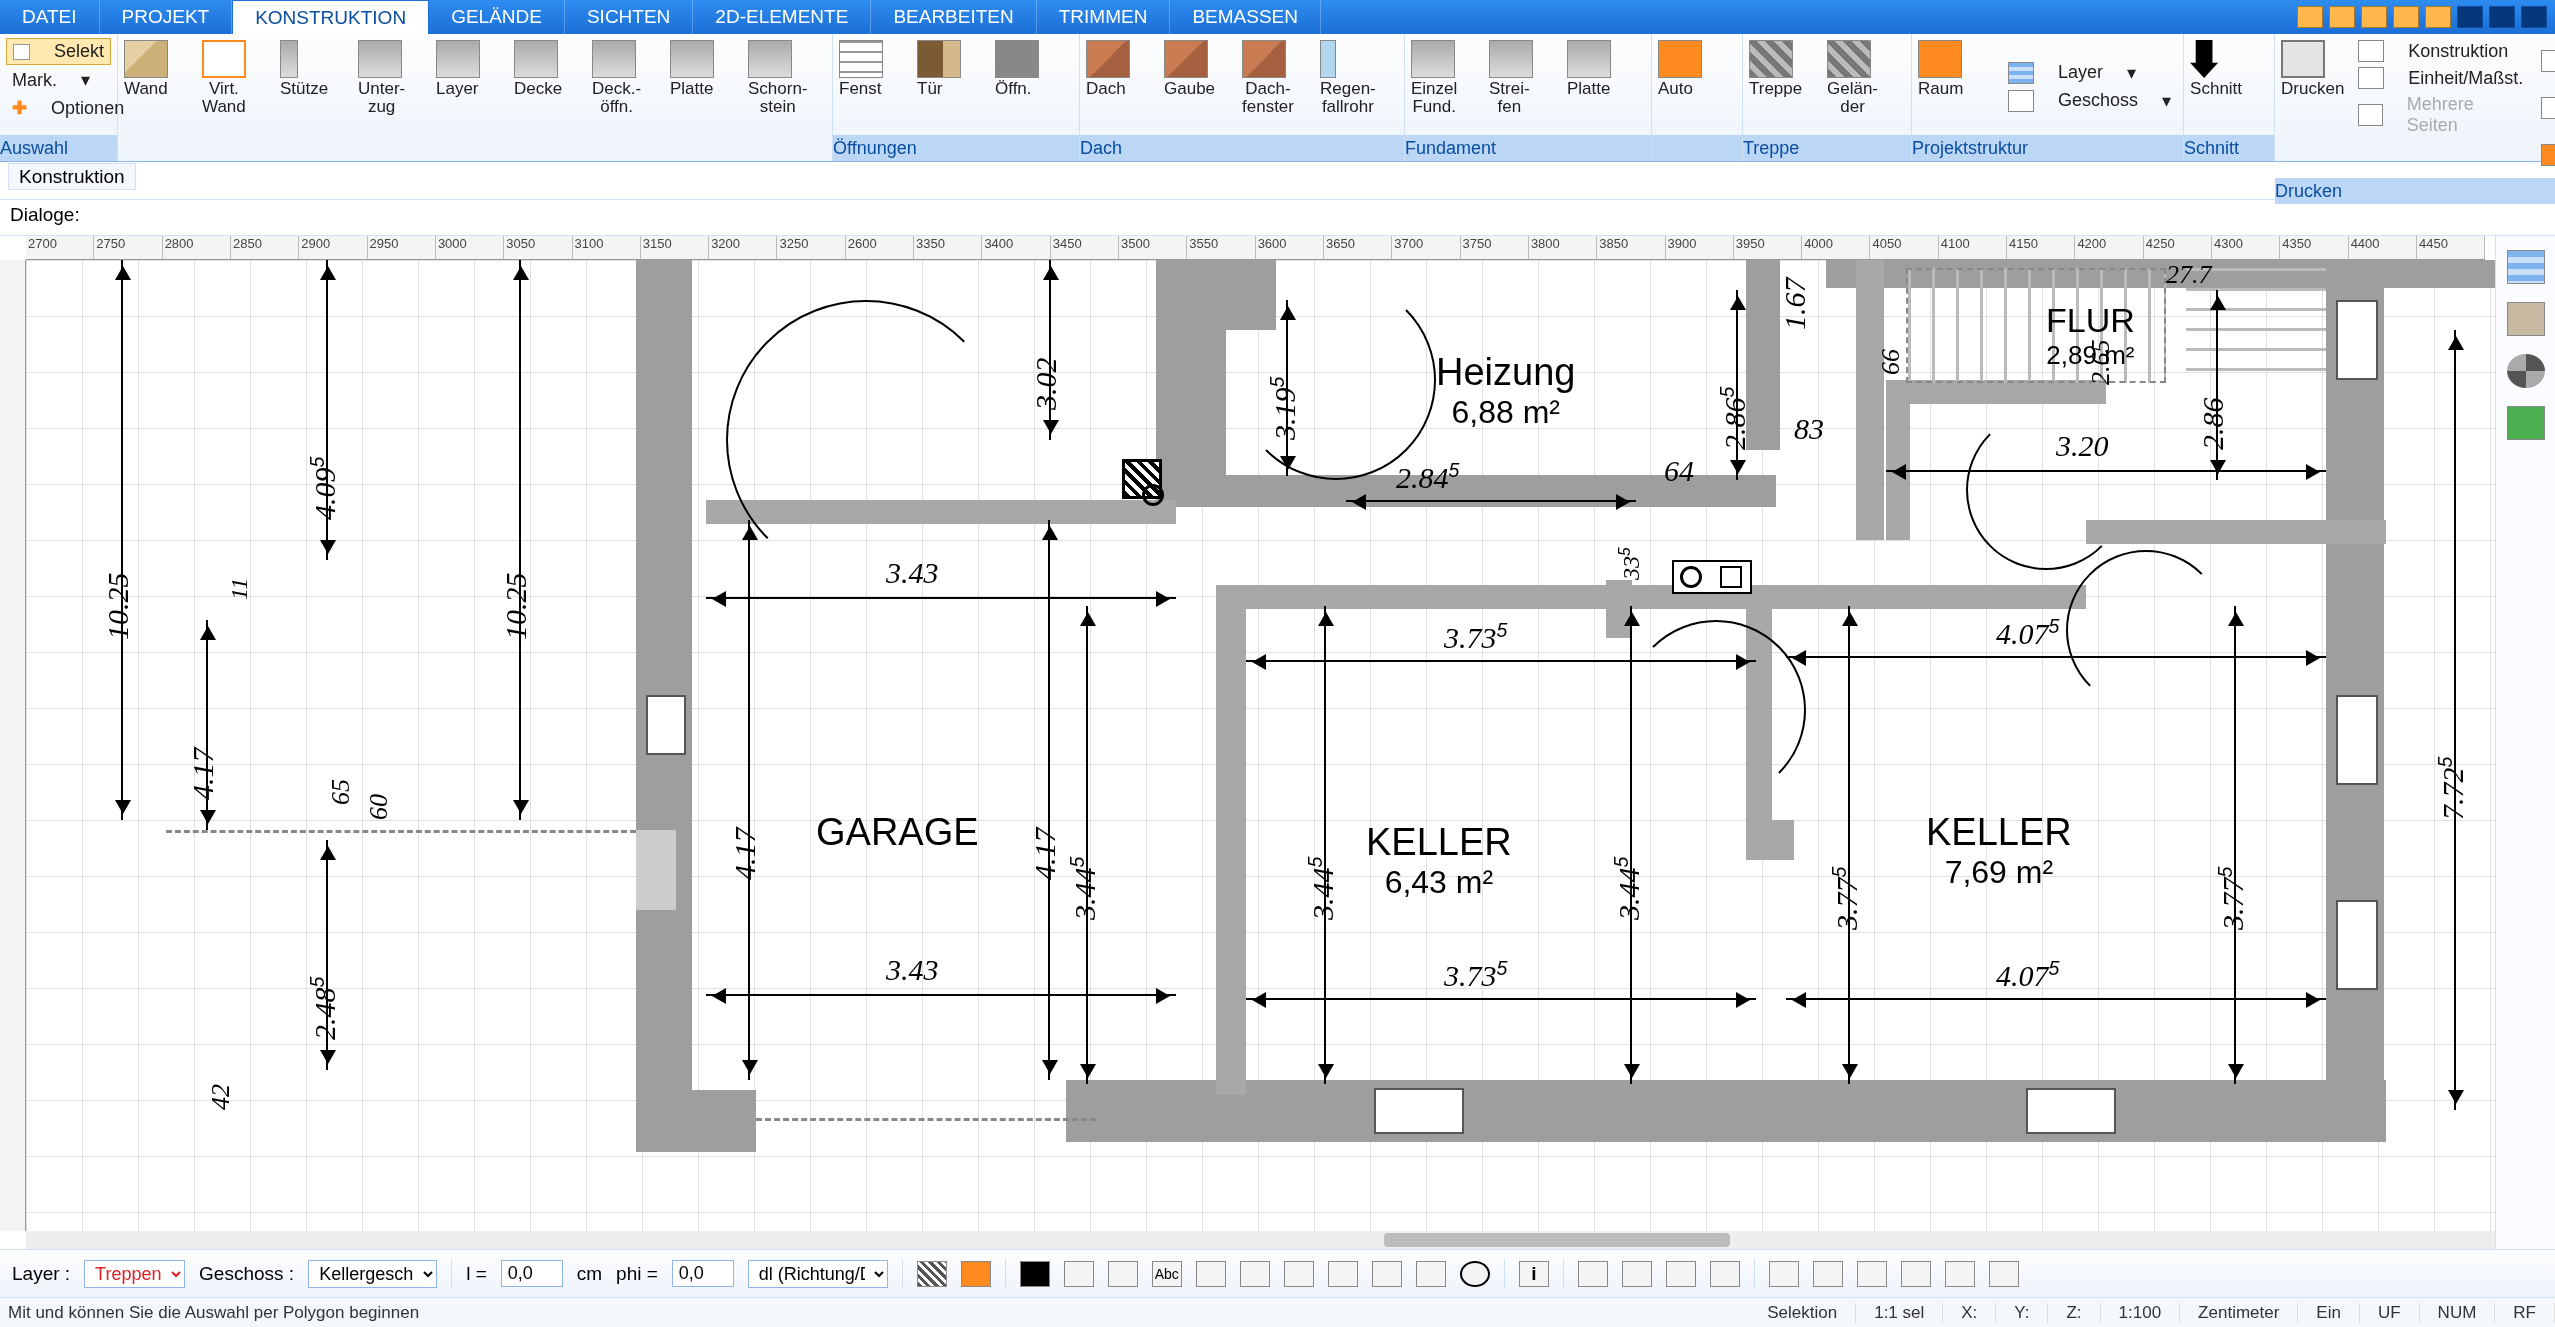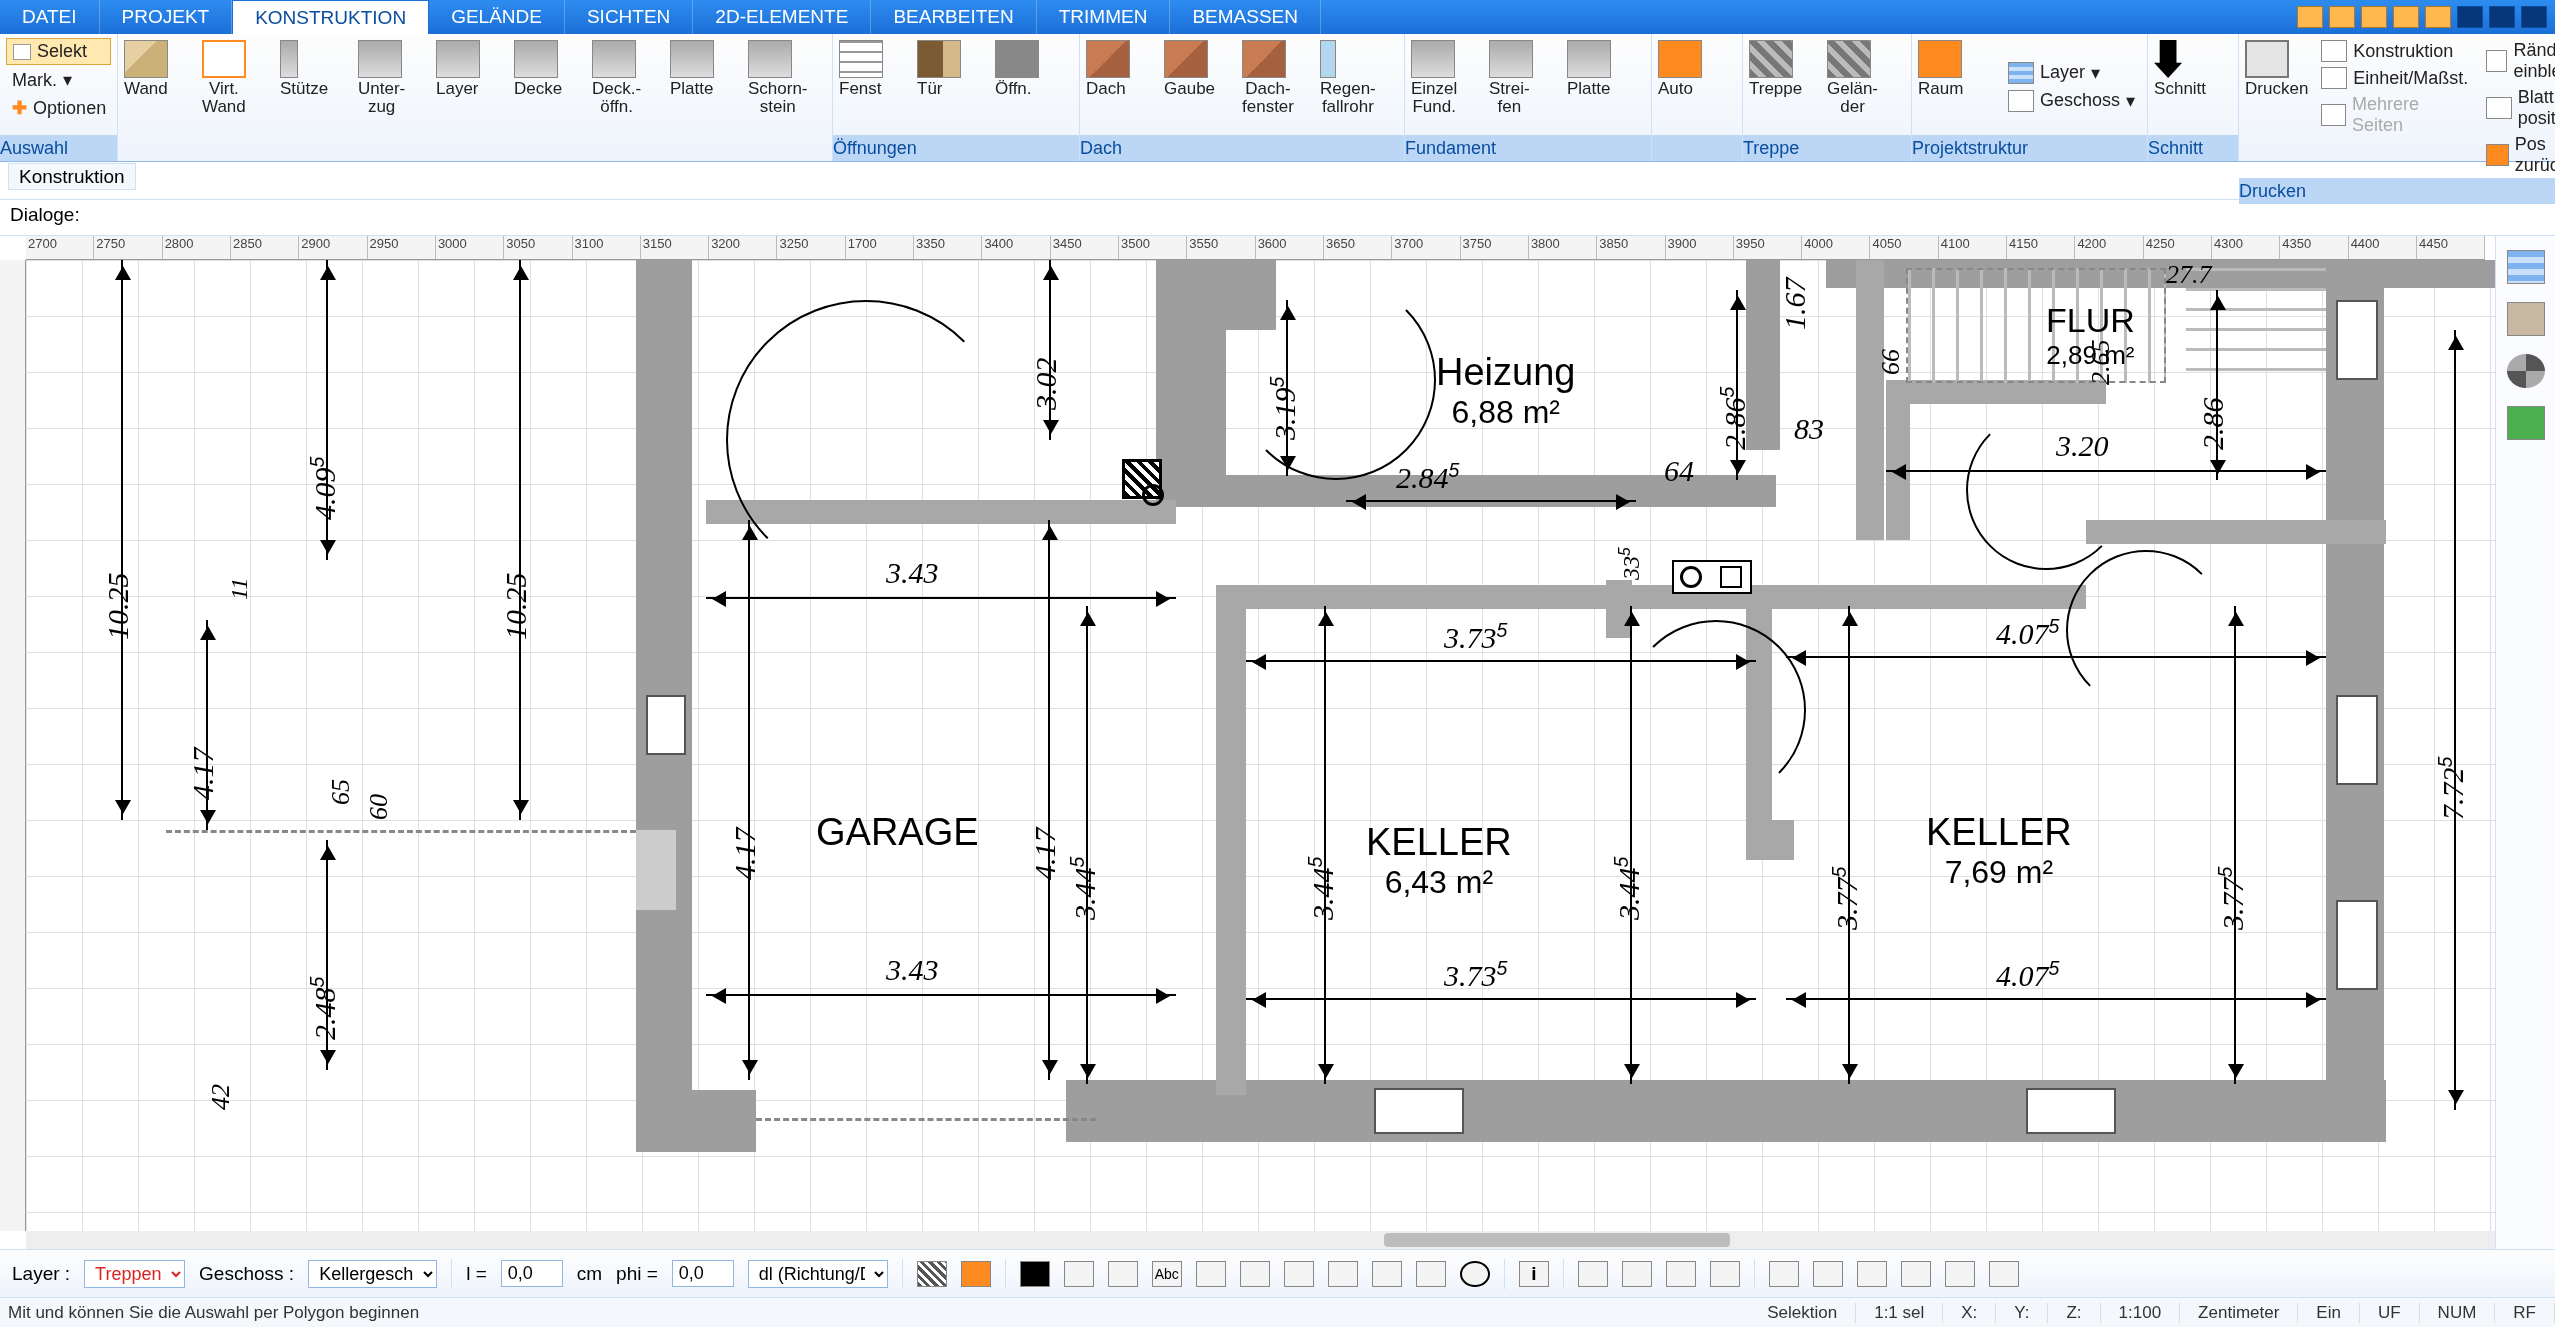--- a/index.html
+++ b/index.html
@@ -14,21 +14,21 @@
 #title-icons .wc { background:#07367a; border:1px solid #0a4ea0; }
 
 
 #ribbon { height:128px; background:linear-gradient(#fdfdfd,#eef4fc); border-bottom:1px solid #8fb6e4; display:flex; }
 .group { border-right:1px solid #cfe1f7; display:flex; flex-direction:column; }
 .group-body { flex:1; display:flex; padding:4px 6px 0 6px; }
 .group-label { text-align:left; font-size:18px; color:#0a4ea0; background:#bcd6f5; line-height:26px; }
 .bigbtn { display:flex; flex-direction:column; align-items:flex-start; justify-content:flex-start; width:78px; padding-top:2px; cursor:default;}
 .bigbtn .ic { width:44px; height:38px; margin-bottom:2px; }
 .bigbtn span { font-size:17px; text-align:center; line-height:18px; color:#222;}
-.sml { display:flex; align-items:center; font-size:18px; color:#222; padding:2px 6px; gap:6px; cursor:default;}
+.sml { display:flex; align-items:center; font-size:18px; color:#222; padding:2px 6px; gap:24px; cursor:default;}
 .sml .ic { width:26px; height:22px; }
 
 .ic { background:#fff; border:1px solid #888; position:relative;}
 .ic.wand { background:linear-gradient(135deg,#e7cfa4 40%,#cbb078 40%); }
 .ic.orange { background:#ff8a1f; }
 .ic.grid { background:repeating-linear-gradient(#999 0 2px,#fff 2px 10px),repeating-linear-gradient(90deg,#999 0 2px,#fff 2px 10px); }
 .ic.arrow { background:#000; clip-path:polygon(20% 0,20% 60%,0 60%,50% 100%,100% 60%,80% 60%,80% 0); border:none; width:28px;}
 .ic.print { background:#e4e4e4; border:2px solid #777; }
 .ic.door { background:linear-gradient(90deg,#7a5b33 0 60%,#d5b98a 60%); }
 .ic.roof { background:linear-gradient(135deg,#c97b52 50%,#a56040 50%); }
@@ -338,21 +338,21 @@
       <div class="rt">2800</div>
       <div class="rt">2850</div>
       <div class="rt">2900</div>
       <div class="rt">2950</div>
       <div class="rt">3000</div>
       <div class="rt">3050</div>
       <div class="rt">3100</div>
       <div class="rt">3150</div>
       <div class="rt">3200</div>
       <div class="rt">3250</div>
-      <div class="rt">1700</div>
+      <div class="rt">2600</div>
       <div class="rt">3350</div>
       <div class="rt">3400</div>
       <div class="rt">3450</div>
       <div class="rt">3500</div>
       <div class="rt">3550</div>
       <div class="rt">3600</div>
       <div class="rt">3650</div>
       <div class="rt">3700</div>
       <div class="rt">3750</div>
       <div class="rt">3800</div>

